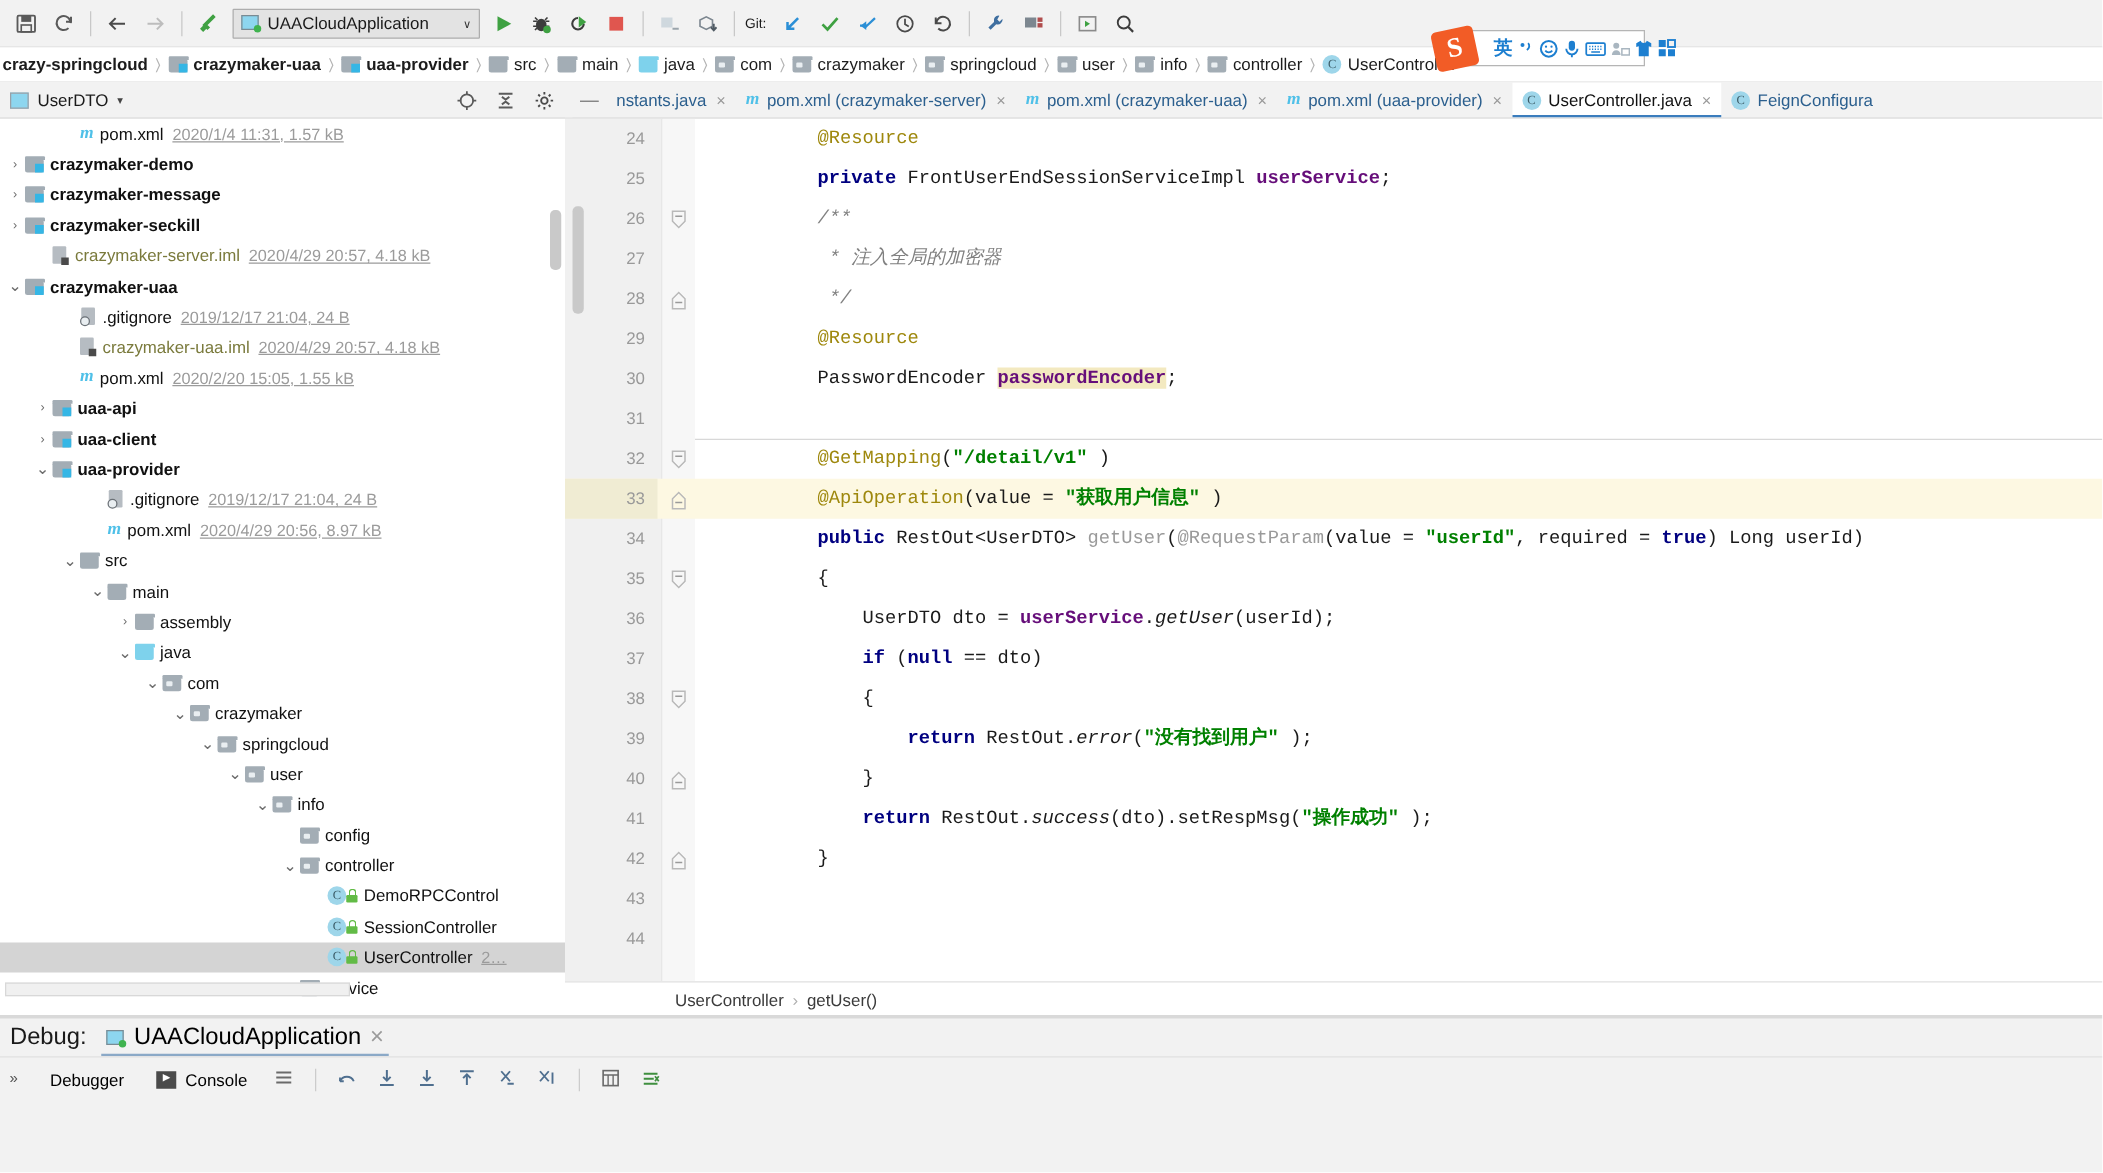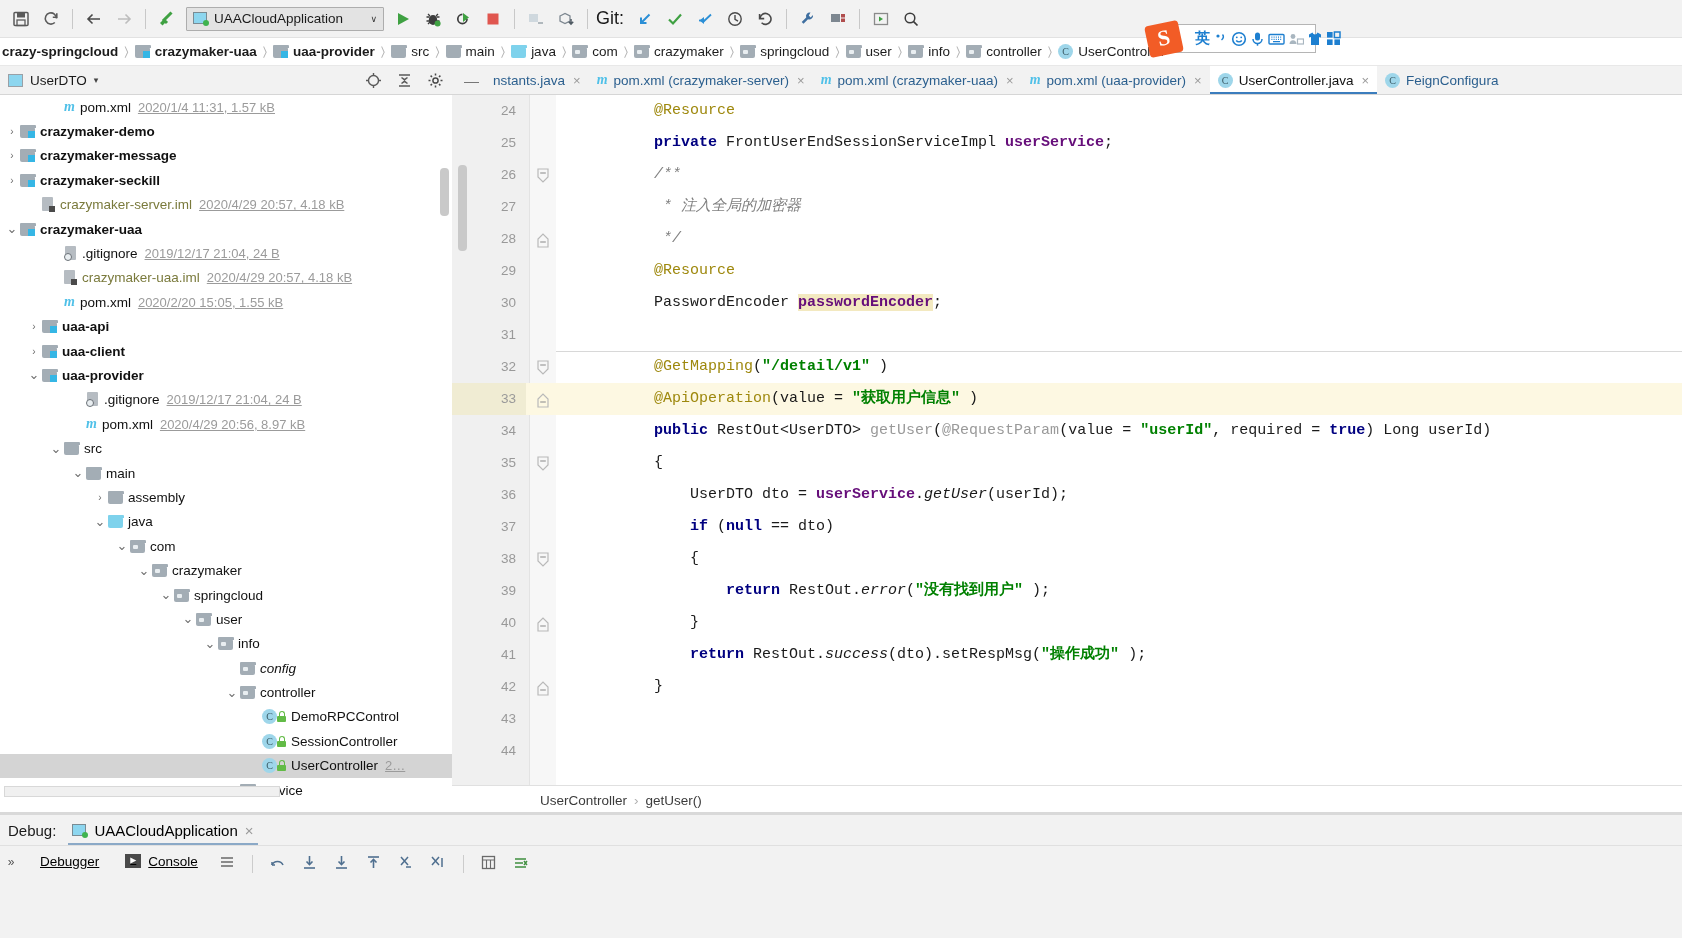--- a/index.html
+++ b/index.html
@@ -30,21 +30,21 @@
   .tb-sep { width: 1px; height: 20px; background: #c8c8c8; margin: 0 6px; flex: 0 0 auto; }
   .run-config {
     height: 24px; min-width: 198px;
     border: 1px solid #adadad; background: #e3e3e3;
     display: flex; align-items: center; gap: 6px;
     padding: 0 6px; margin: 0 4px; border-radius: 1px;
     flex: 0 0 auto;
   }
   .run-config .label { font-size: 13.5px; color: #1a1a1a; }
   .chev { font-size: 9px; color: #333; margin-left: auto; }
-  .git-label { font-size: 18px; color: #1a1a1a; margin: 0 6px 0 2px; }
+  .git-label { font-size: 11px; color: #1a1a1a; margin: 0 6px 0 2px; }
 
   
   .breadcrumb {
     position: absolute; left: 0; top: 38px; width: 1682px; height: 28px;
     background: #ffffff;
     display: flex; align-items: center;
     font-size: 13.5px;
     border-bottom: 1px solid #e8e8e8;
     overflow: hidden;
   }
@@ -183,40 +183,40 @@
     font-size: 13.5px; color: #3b3b3b;
   }
 
   
   .debug-sep {
     position: absolute; left: 0; top: 812px; width: 1682px; height: 3px; background: #d9d9d9;
   }
   .debug-bar {
     position: absolute; left: 0; top: 815px; width: 1682px; height: 30px;
     background: #f2f2f2; display: flex; align-items: center; gap: 8px; padding-left: 2px;
-    font-size: 15px;
+    font-size: 19px;
   }
   .debug-tab {
     display: flex; align-items: center; gap: 7px; height: 30px; padding: 0 8px;
     position: relative;
   }
   .debug-tab::after {
     content: ""; position: absolute; left: 4px; right: 4px; bottom: 0; height: 2px; background: #8ba9c7;
   }
   .run-icon { position: relative; width: 15px; height: 13px; flex: 0 0 auto;}
   .run-icon .sq { position: absolute; left: 0; top: 0; width: 14px; height: 12px; background: #8dd6ef; border: 1px solid #7a8b93;}
   .run-icon .gd { position: absolute; right: -1px; bottom: -1px; width: 6px; height: 6px; background: #3fb34f; border-radius: 50%; }
 
   .status-bar {
     position: absolute; left: 0; top: 845px; width: 1682px; height: 93px;
     background: #f2f2f2; border-top: 1px solid #e0e0e0;
     display: flex; align-items: flex-start; padding-top: 6px; gap: 10px;
     font-size: 13.5px;
   }
-  .sb-item { display: flex; align-items: flex-start; gap: 7px; padding: 2px 8px; height: 24px; text-decoration: underline; }
+  .sb-item { display: flex; align-items: center; gap: 7px; padding: 2px 8px; height: 24px; }
   .console-ic { width: 16px; height: 14px; background: #4a4a4a; color: #fff; font-size: 10px;
                 line-height: 14px; text-align: center; font-family: "Liberation Mono", monospace;}
   .sb-sep { width: 1px; height: 18px; background: #cccccc; margin: 3px 4px; }
   .sb-ico { width: 22px; height: 20px; display: flex; align-items: center; justify-content: center; color: #5a5a5a;}
 
   
   .ime {
     position: absolute; left: 1168px; top: 24px; width: 148px; height: 29px;
     background: #ffffff; border: 1px solid #b5b5b5;
     display: flex; align-items: center; gap: 3px; padding-left: 26px;
@@ -696,21 +696,21 @@
       </div>
       <div class="trow" style="padding-left: 202px;">
         <span class="arrow" style="font-size: 13px; line-height: 8px;">⌄</span>
         <span class="ficon">
           <span class="tab"></span>
           <span class="body"></span>
           <span class="dot"></span>
         </span>
         <span class="tlabel">info</span>
       </div>
-      <div class="trow" style="padding-left: 224px; font-style: italic;">
+      <div class="trow" style="padding-left: 224px;">
         <span class="arrow"></span>
         <span class="ficon">
           <span class="tab"></span>
           <span class="body"></span>
           <span class="dot"></span>
         </span>
         <span class="tlabel">config</span>
       </div>
       <div class="trow" style="padding-left: 224px;">
         <span class="arrow" style="font-size: 13px; line-height: 8px;">⌄</span>

